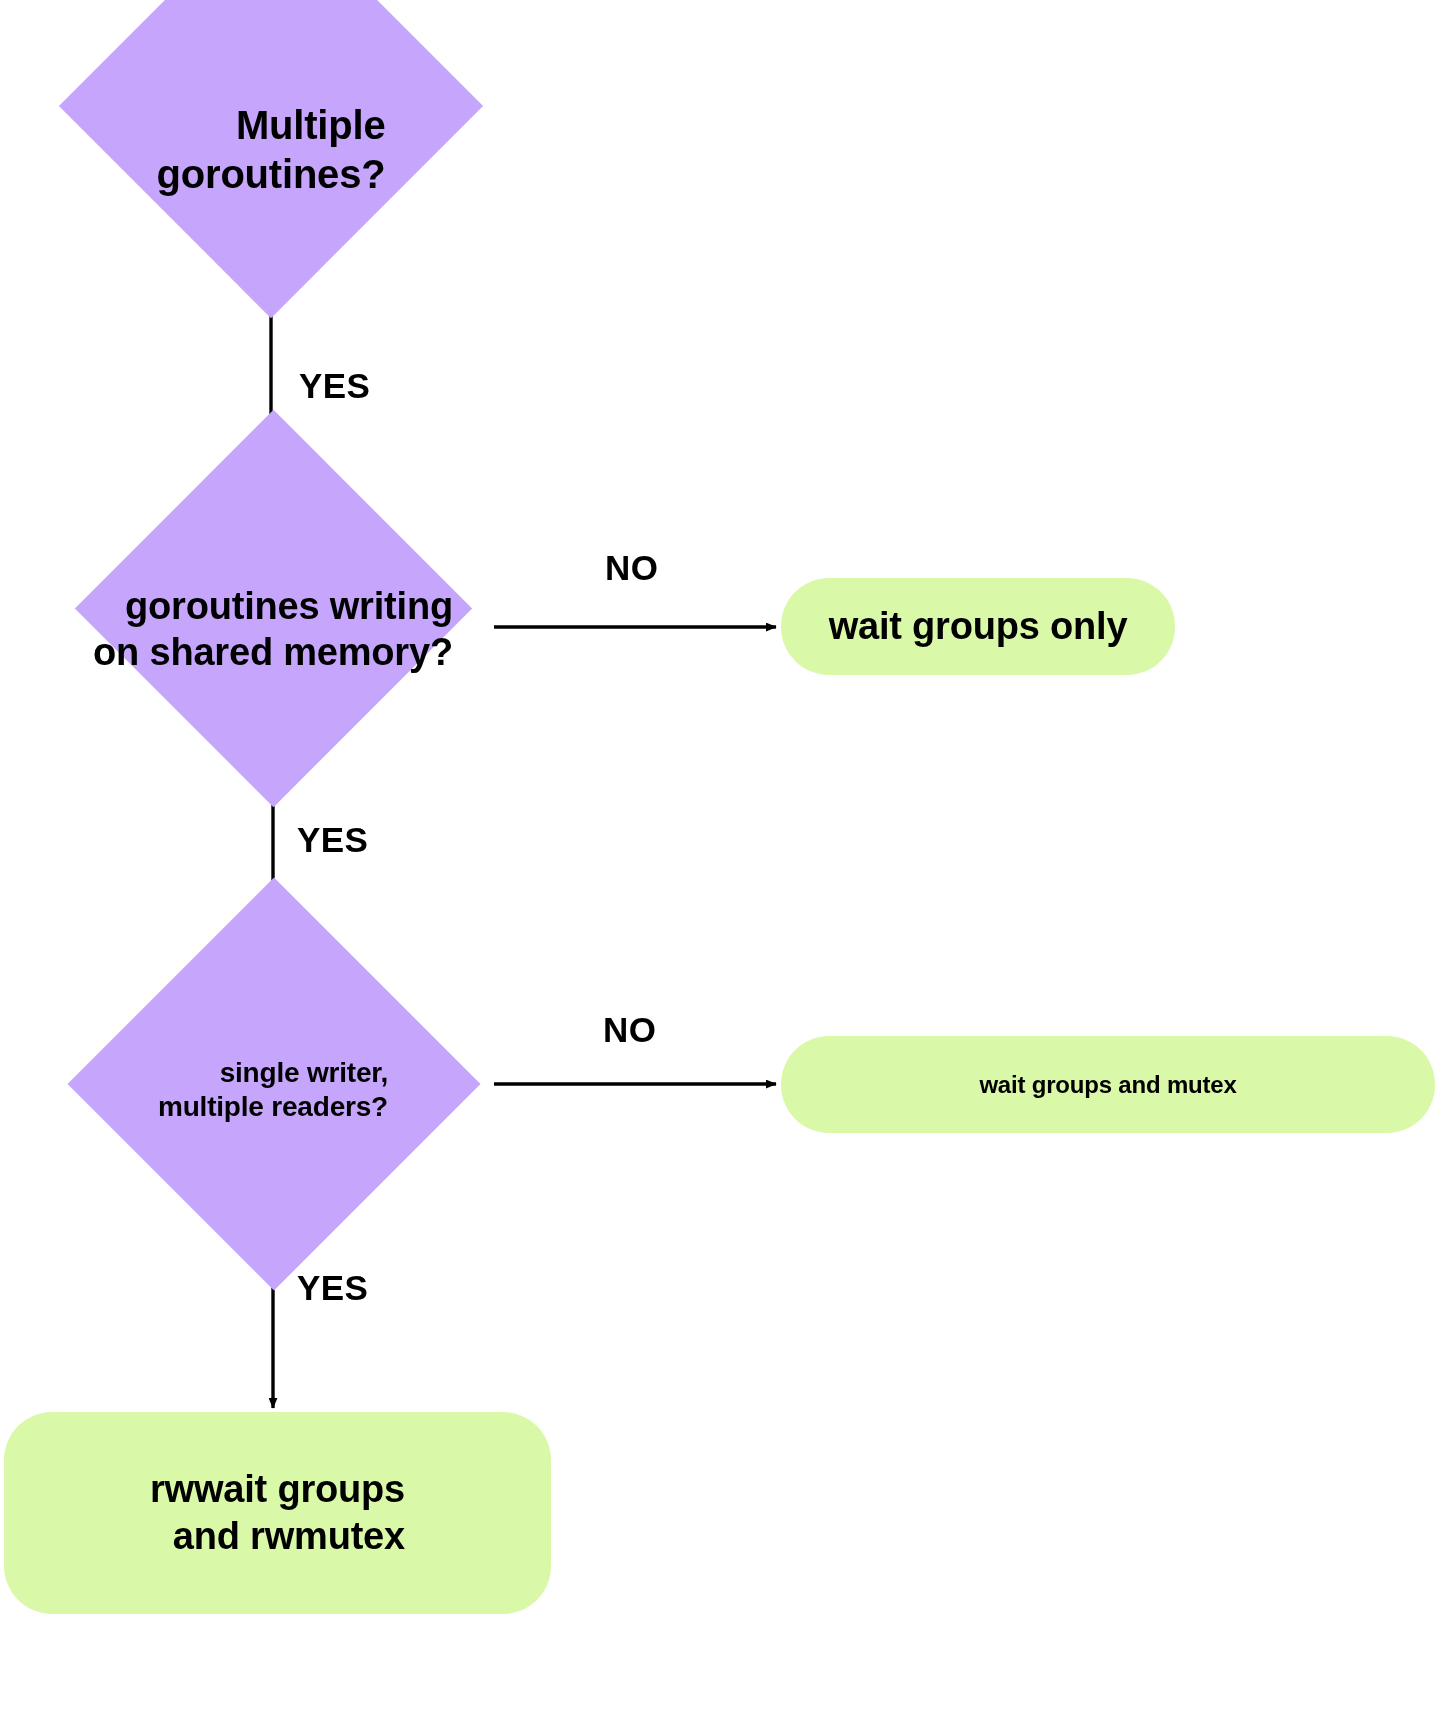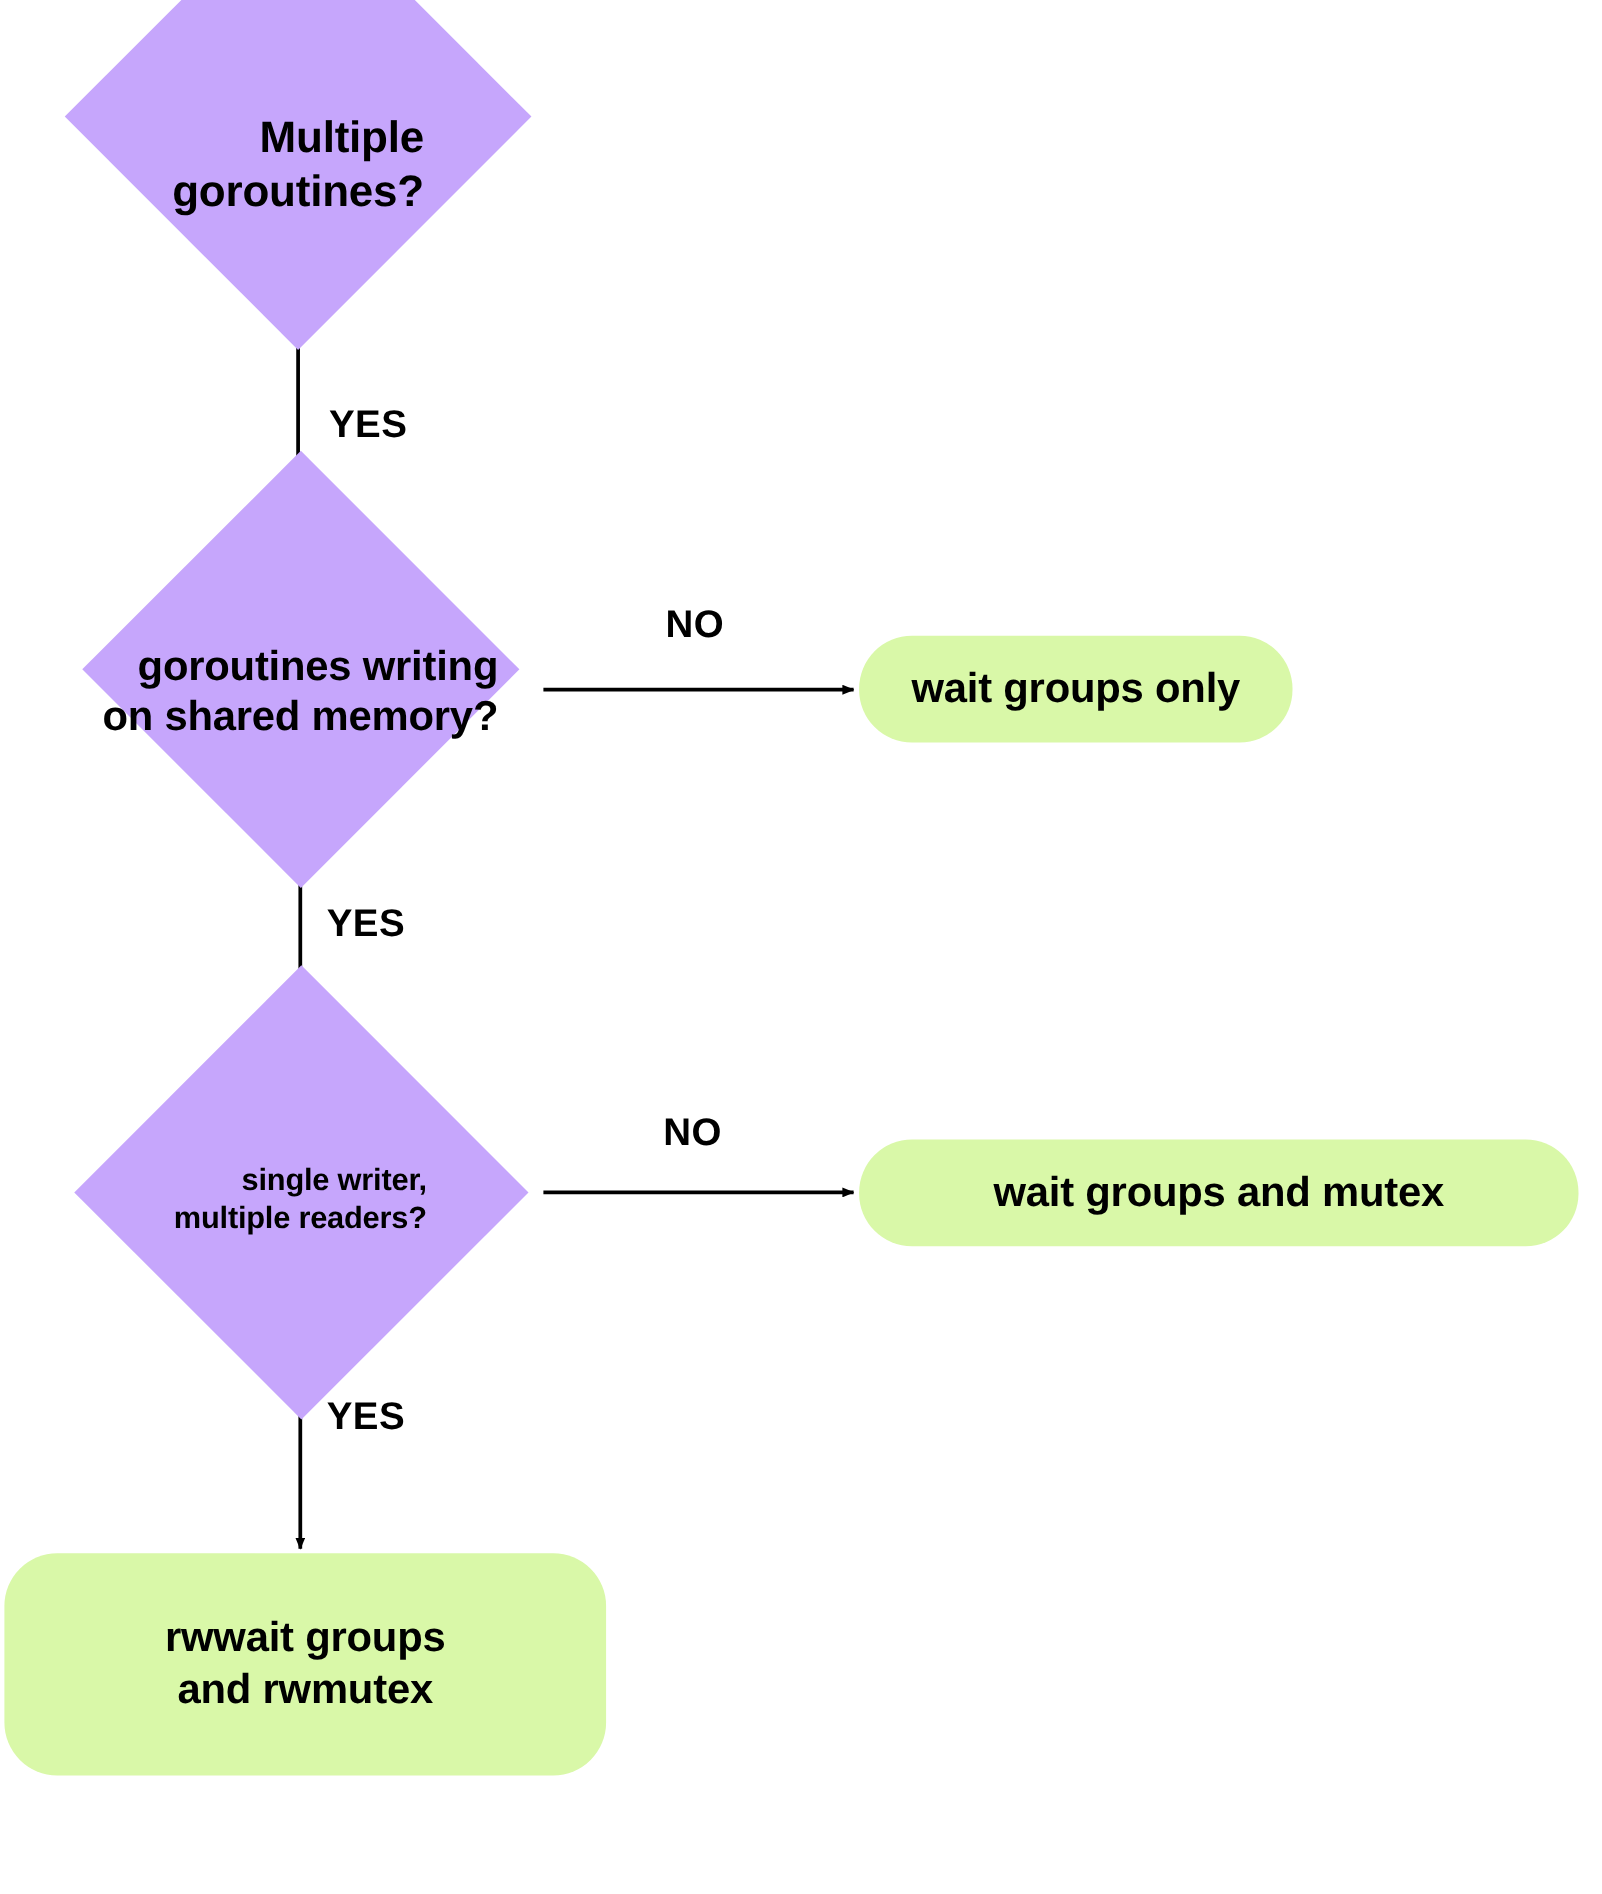--- a/index.html
+++ b/index.html
@@ -53,21 +53,21 @@
   }
 
   
   .pill {
     position: absolute;
     background: #d9f8a8;
     border-radius: 48px;
     display: flex;
     align-items: center;
     justify-content: center;
-    text-align: center;
+    text-align: right;
     color: #000000;
     font-weight: 700;
     line-height: 1.25;
     white-space: pre;
     letter-spacing: -0.2px;
   }
 
   
   .edge-label {
     position: absolute;
@@ -116,21 +116,21 @@
   <div class="diamond-group" style="left:51px; top:944px; width:444px; height:292px;">
     <div class="diamond" style="left:77px; top:-6px; width:292px; height:292px;"></div>
     <div class="diamond-label" style="font-size:28px;">single writer,
 multiple readers?</div>
   </div>
 
   <div class="pill" style="left:781px; top:578px; width:394px; height:97px; font-size:38px;">
     <span>wait groups only</span>
   </div>
 
-  <div class="pill" style="left:781px; top:1036px; width:654px; height:97px; font-size:38px;">
+  <div class="pill" style="left:781px; top:1036px; width:654px; height:97px; font-size:24px;">
     <span>wait groups and mutex</span>
   </div>
 
   <div class="pill" style="left:4px; top:1412px; width:547px; height:202px; font-size:38px;">
     <span>rwwait groups
 and rwmutex</span>
   </div>
 
   <div class="edge-label" style="left:299px; top:366px;">YES</div>
 

